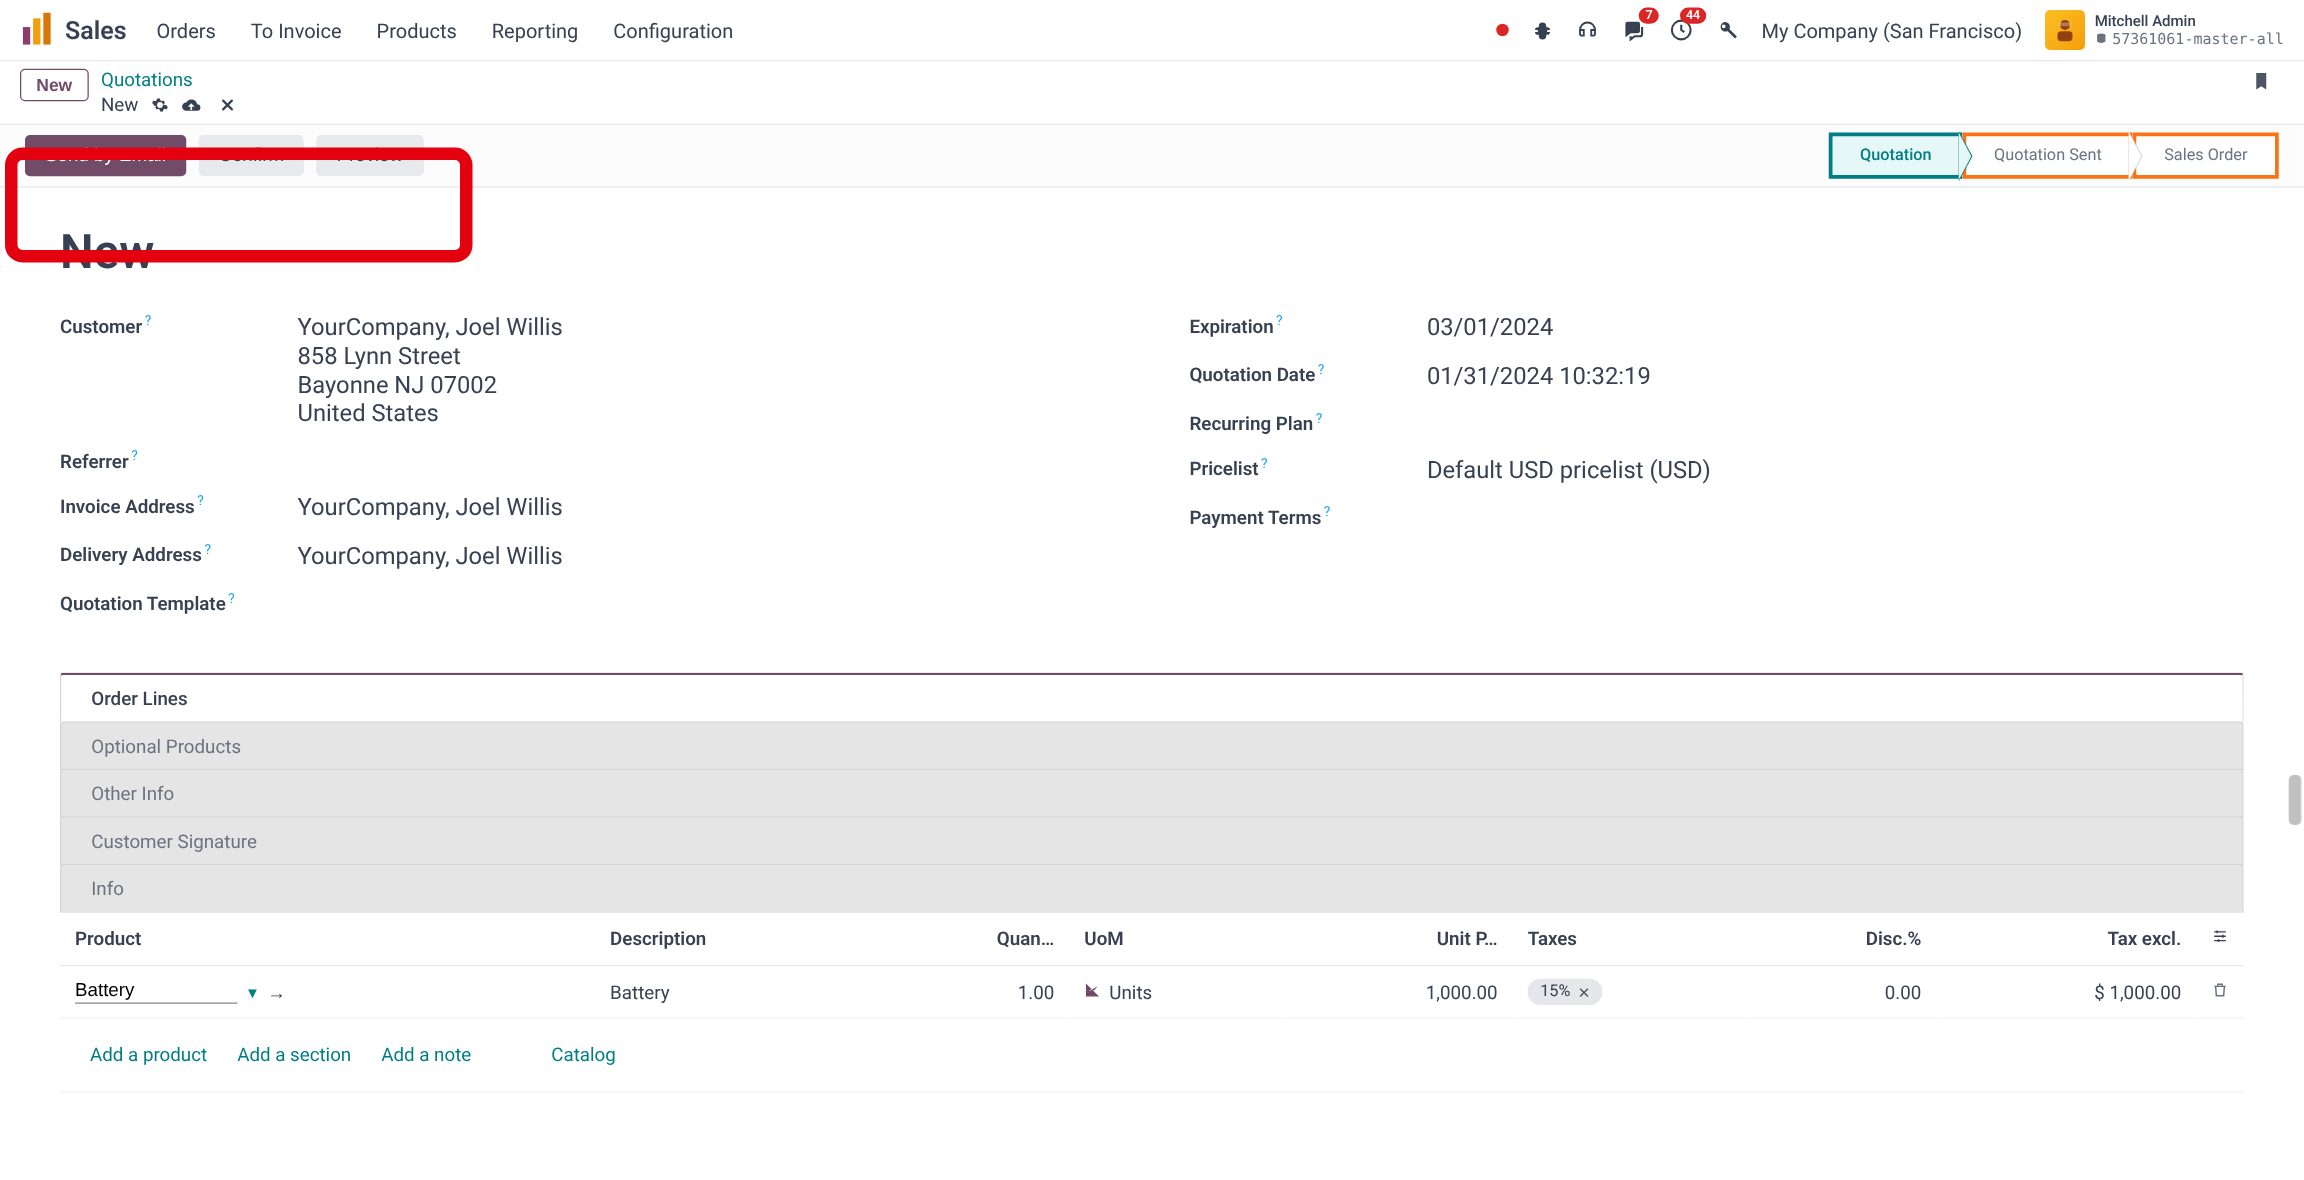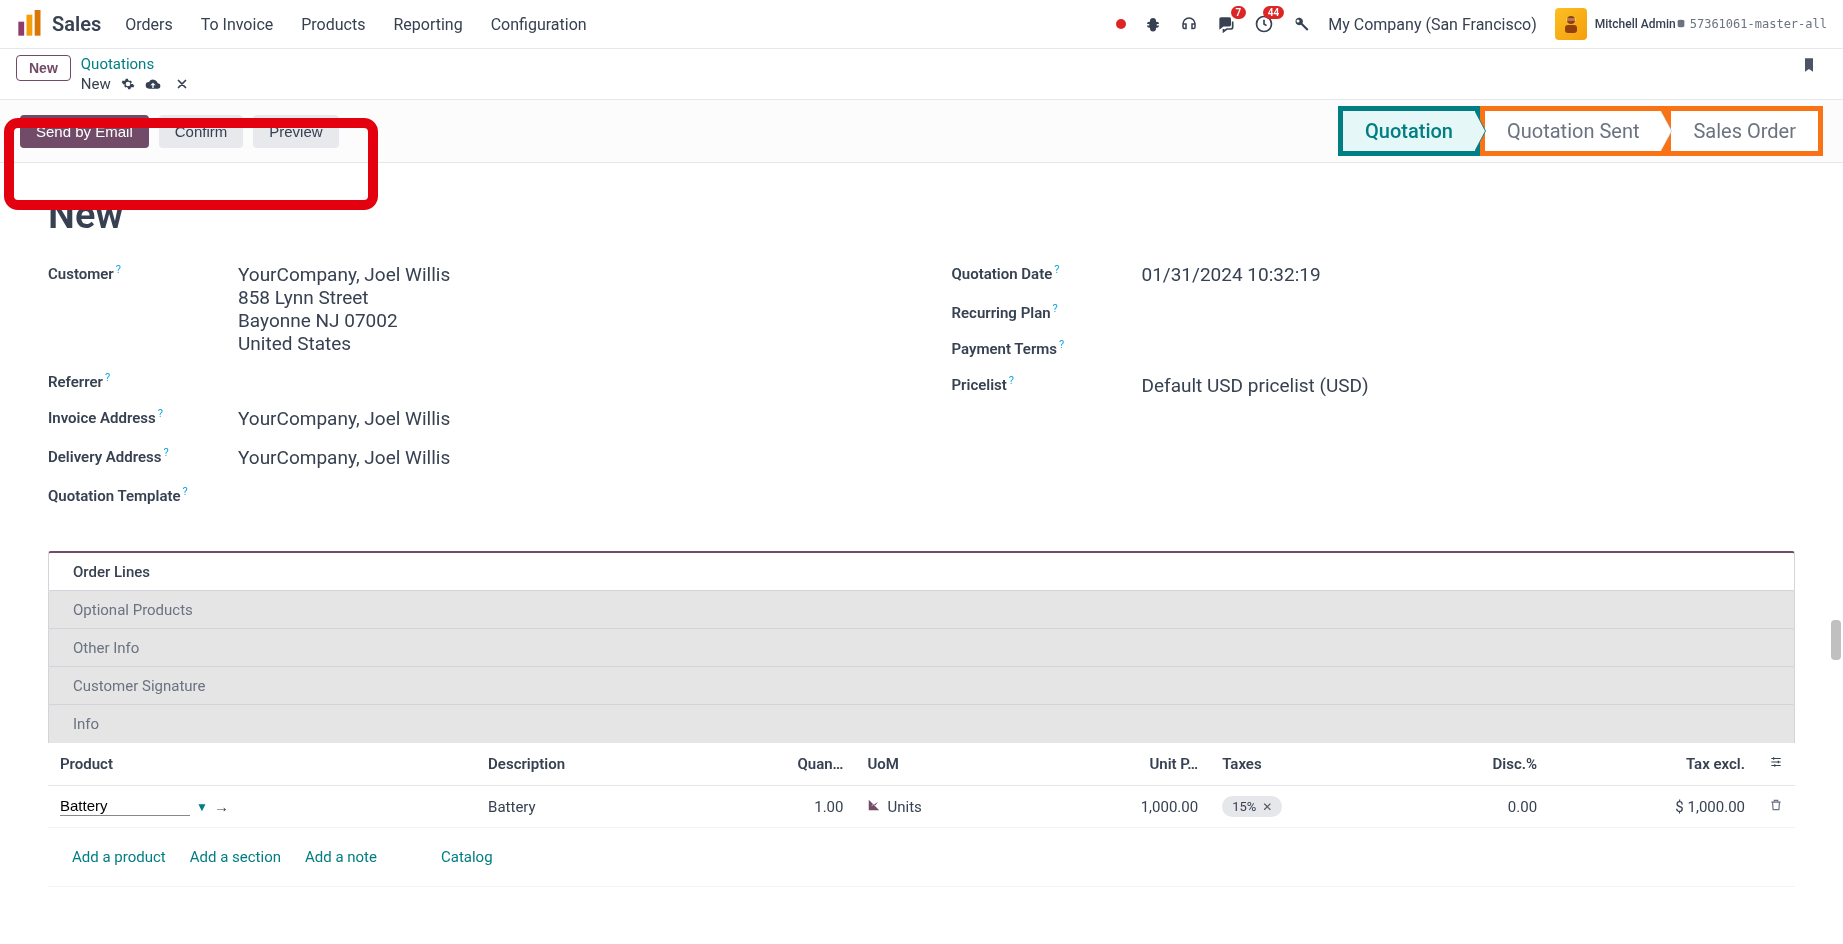--- a/index.html
+++ b/index.html
@@ -10,38 +10,38 @@
 .app-title { font-size: 20px; font-weight: 600; color: #374151; }
 .nav-items { display: flex; gap: 28px; }
 .nav-item { font-size: 16px; color: #374151; cursor: pointer; }
 .topbar-right { margin-left: auto; display: flex; align-items: center; gap: 18px; }
 .badge-wrap { position: relative; display: inline-flex; }
 .badge { position: absolute; top: -8px; right: -10px; background: #dc2626; color: #fff; border-radius: 10px; font-size: 10px; padding: 1px 5px; font-weight: 600; }
 .icon-btn { cursor: pointer; color: #374151; display: inline-flex; align-items: center; }
 .company-label { font-size: 16px; color: #374151; }
 .user-block { display: flex; align-items: center; gap: 8px; }
 .avatar { width: 32px; height: 32px; border-radius: 4px; background: linear-gradient(135deg,#fbbf24,#f59e0b); display:flex; align-items:center; justify-content:center; }
-.user-info { display: flex; flex-direction: row; font-size: 12px; }
+.user-info { display: flex; flex-direction: column; font-size: 12px; }
 .user-name { font-weight: 500; color: #374151; }
 .user-db { font-family: monospace; color: #6b7280; display:flex; align-items:center; gap:4px; }
 .breadcrumb-row { display: flex; align-items: flex-start; padding: 6px 16px; gap: 10px; }
 .new-btn { border: 1.5px solid #714b67; color: #714b67; background: #fff; padding: 4px 12px; border-radius: 4px; font-weight: 600; font-size: 14px; cursor: pointer; }
 .bc-col { display:flex; flex-direction:column; gap:2px; }
 .bc-link { color: #017e84; font-size: 15px; cursor:pointer; }
 .bc-current-row { display:flex; align-items:center; gap:10px; color:#374151; font-size:15px; }
 .bc-icons { display:flex; gap:14px; color:#374151; }
 .bookmark-icon { margin-left:auto; margin-right:10px; color:#4b5563; }
 .highlight-box { position: absolute; left: 4px; top: 118px; width: 374px; height: 92px; border: 10px solid #e3000f; border-radius: 14px; z-index: 5; pointer-events:none; }
 .action-bar { display:flex; align-items:center; padding: 6px 20px; border-top:1px solid #e5e7eb; border-bottom:1px solid #e5e7eb; background:#fcfcfc; position:relative; }
 .action-buttons { display:flex; gap:10px; }
 .btn { border:none; border-radius:4px; padding: 8px 16px; font-size:15px; font-weight:500; cursor:pointer; }
 .btn-primary { background:#714b67; color:#fff; }
 .btn-secondary { background:#e7e9ed; color:#374151; }
 .status-strip { margin-left:auto; display:flex; }
-.status-step { padding: 8px 22px; border:5px solid #f97316; font-size:20px; color:#6b7280; position:relative; background:#fff; }
+.status-step { padding: 8px 22px; border:3px solid #f97316; font-size:13px; color:#6b7280; position:relative; background:#fff; }
 .status-step.active { color:#017e84; border-color:#017e84; background:#e6f7f7; font-weight:500; }
 .status-step:not(:last-child)::after { content:""; position:absolute; right:-10px; top:50%; transform:translateY(-50%); width:0; height:0; border-top:19px solid transparent; border-bottom:19px solid transparent; border-left:10px solid #fff; z-index:2; }
 .status-step.active:not(:last-child)::after { border-left-color:#e6f7f7; }
 .status-step:not(:last-child)::before { content:""; position:absolute; right:-11px; top:50%; transform:translateY(-50%); width:0; height:0; border-top:20px solid transparent; border-bottom:20px solid transparent; border-left:11px solid #d1d5db; z-index:1; }
 .status-step.active:not(:last-child)::before { border-left-color:#017e84; }
 .form-area { padding: 30px 48px; }
 .form-title { font-size: 38px; font-weight:600; color:#374151; margin-bottom: 26px; }
 .form-grid { display:grid; grid-template-columns: 1fr 1fr; gap: 0 60px; }
 .field-row { display:flex; margin-bottom: 16px; align-items:flex-start; }
 .field-label { width: 190px; font-weight:600; font-size:15px; color:#374151; position:relative; }
@@ -219,34 +219,38 @@
         <div class="field-value">YourCompany, Joel Willis</div>
       </div>
       <div class="field-row">
         <div class="field-label"><span>Quotation Template</span><span class="help-mark">?</span></div>
         <div class="field-value"></div>
       </div>
     </div>
 
     <div>
       <div class="field-row">
+        <div class="field-label"><span>Expiration</span><span class="help-mark">?</span></div>
+        <div class="field-value">03/01/2024</div>
+      </div>
+      <div class="field-row">
         <div class="field-label"><span>Quotation Date</span><span class="help-mark">?</span></div>
         <div class="field-value">01/31/2024 10:32:19</div>
       </div>
       <div class="field-row">
         <div class="field-label"><span>Recurring Plan</span><span class="help-mark">?</span></div>
         <div class="field-value"></div>
       </div>
       <div class="field-row">
+        <div class="field-label"><span>Pricelist</span><span class="help-mark">?</span></div>
+        <div class="field-value">Default USD pricelist (USD)</div>
+      </div>
+      <div class="field-row">
         <div class="field-label"><span>Payment Terms</span><span class="help-mark">?</span></div>
         <div class="field-value"></div>
-      </div>
-      <div class="field-row">
-        <div class="field-label"><span>Pricelist</span><span class="help-mark">?</span></div>
-        <div class="field-value">Default USD pricelist (USD)</div>
       </div>
     </div>
   </div>
 
   <div class="tabs-row">
     <div class="tab active">Order Lines</div>
     <div class="tab">Optional Products</div>
     <div class="tab">Other Info</div>
     <div class="tab">Customer Signature</div>
     <div class="tab">Info</div>

